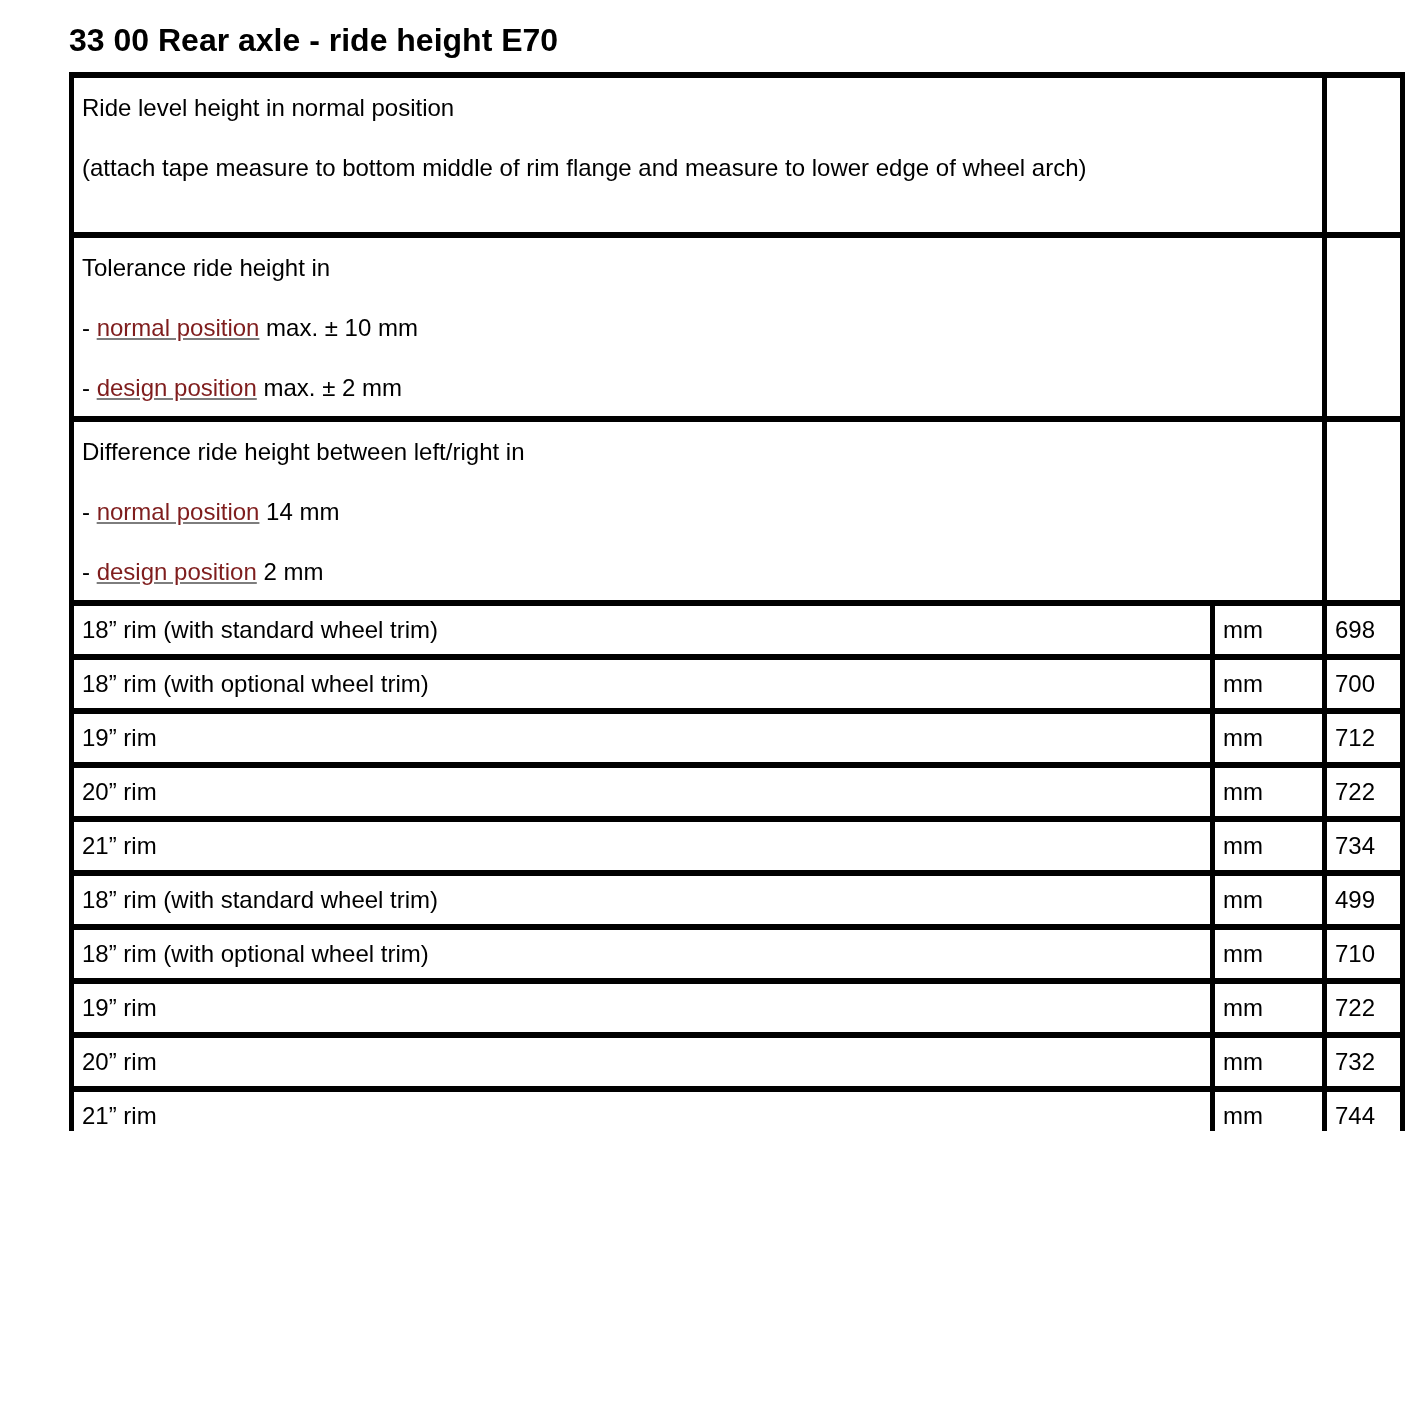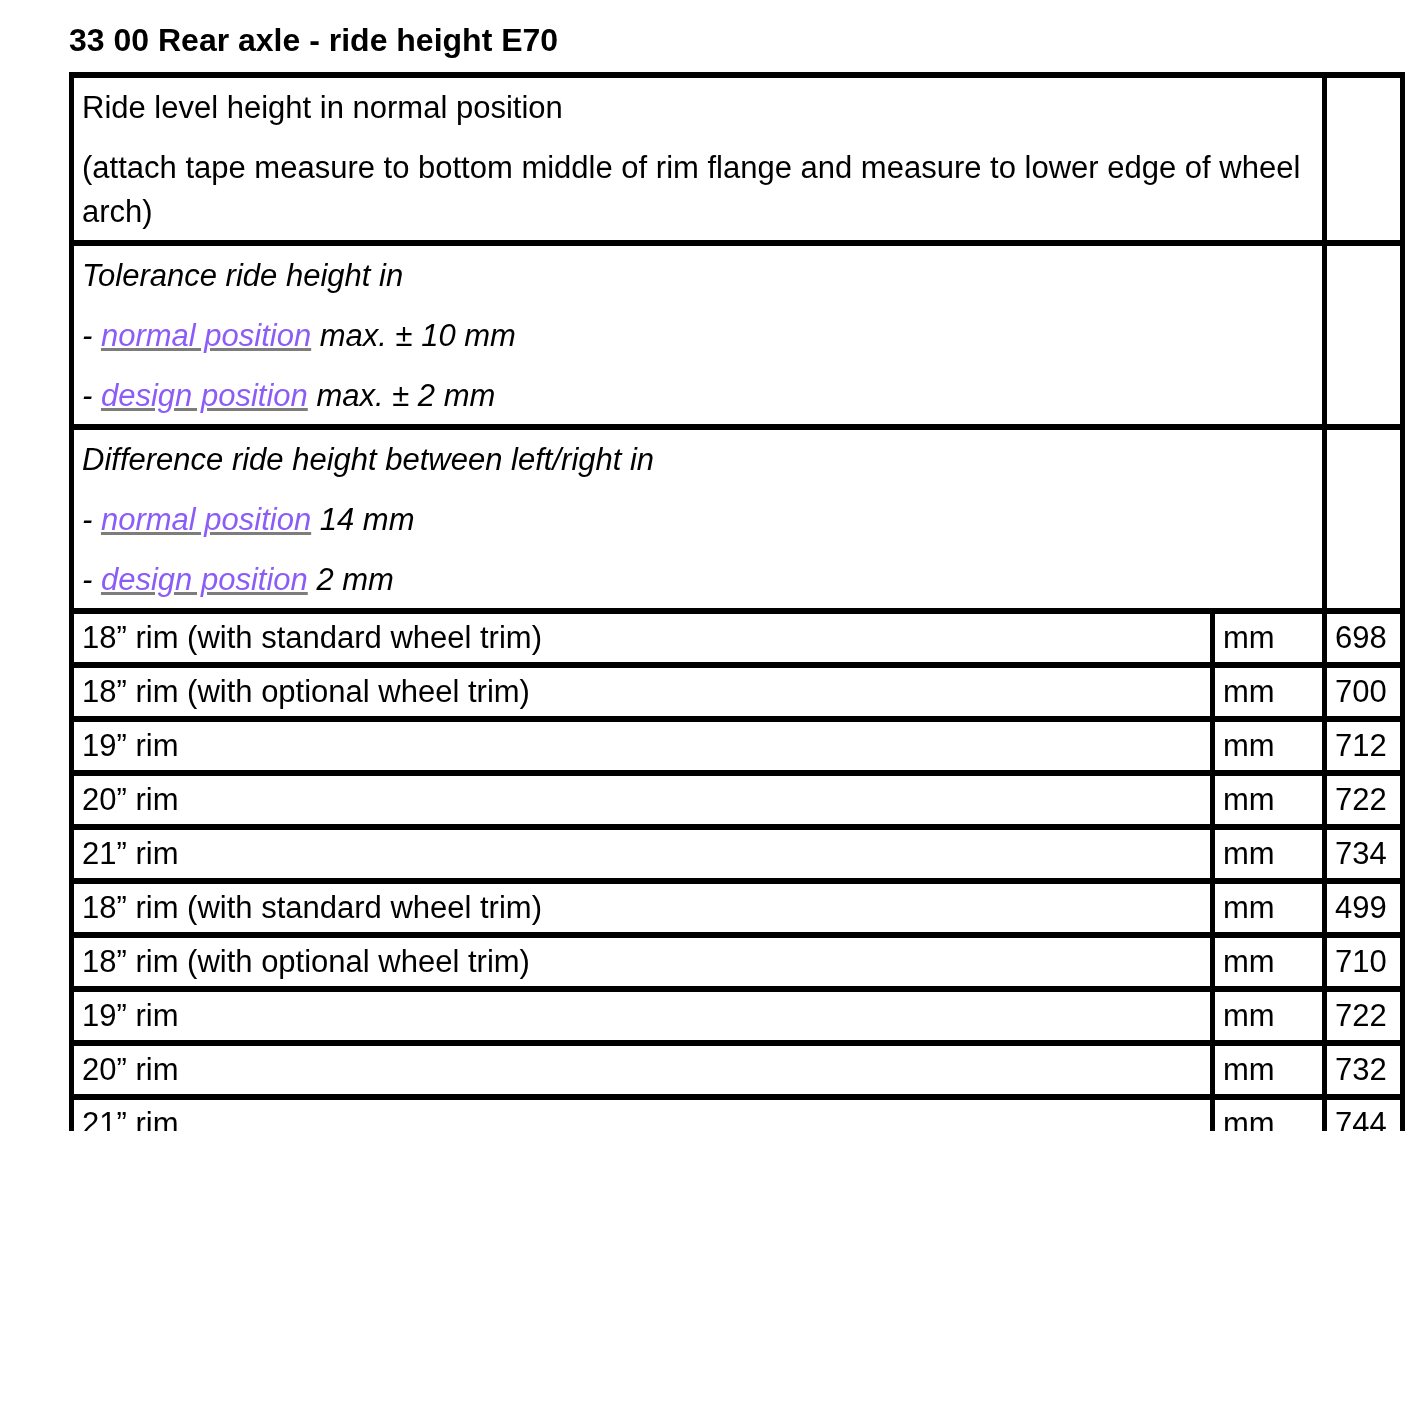--- a/index.html
+++ b/index.html
@@ -30,43 +30,43 @@
     table-layout: fixed;
     width: 1331px;
   }
   col.c1 { width: 1141px; }
   col.c2 { width: 112px; }
   col.c3 { width: 78px; }
   table.spec td {
     border: solid #000000;
     border-width: 6px 5px;
     padding: 8px 6px 6px 8px;
-    font-size: 31px;
+    font-size: 24px;
     line-height: 44px;
     vertical-align: top;
     overflow: hidden;
   }
   table.spec td p {
     margin: 0 0 16px 0;
   }
   table.spec td p:last-child {
     margin-bottom: 0;
   }
   tr.r-ride { height: 160px; }
-  tr.r-multi { height: 170px; font-style: italic; }
+  tr.r-multi { height: 170px; }
   tr.r-sec { height: 110px; }
   tr.r-data { height: 50px; }
   tr.r-data td {
     vertical-align: middle;
     padding-top: 2px;
     padding-bottom: 2px;
     white-space: nowrap;
   }
   .doclink {
-    color: #8b5cf6;
+    color: #7f1d1d;
     text-decoration: underline;
     text-decoration-color: #7d7d7d;
     cursor: pointer;
   }
   .seg { white-space: pre-wrap; }
 </style>
 </head>
 <body>
 
 <div class="page">

